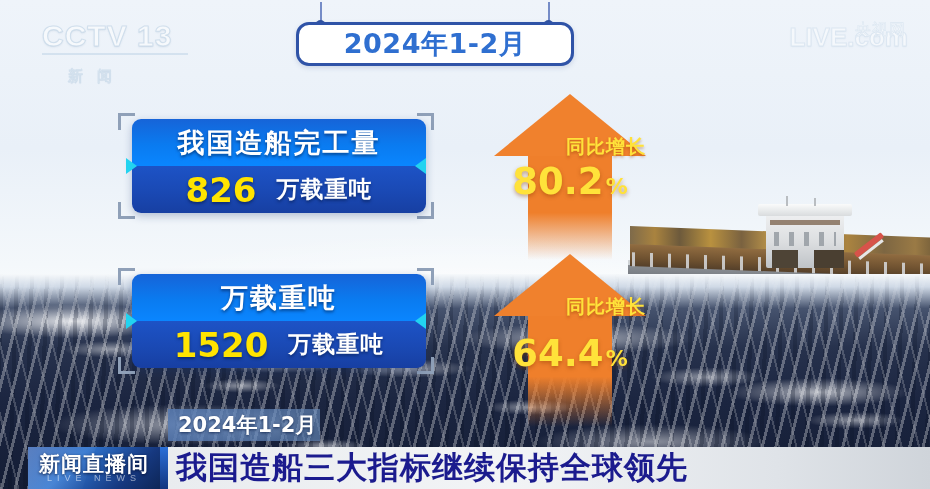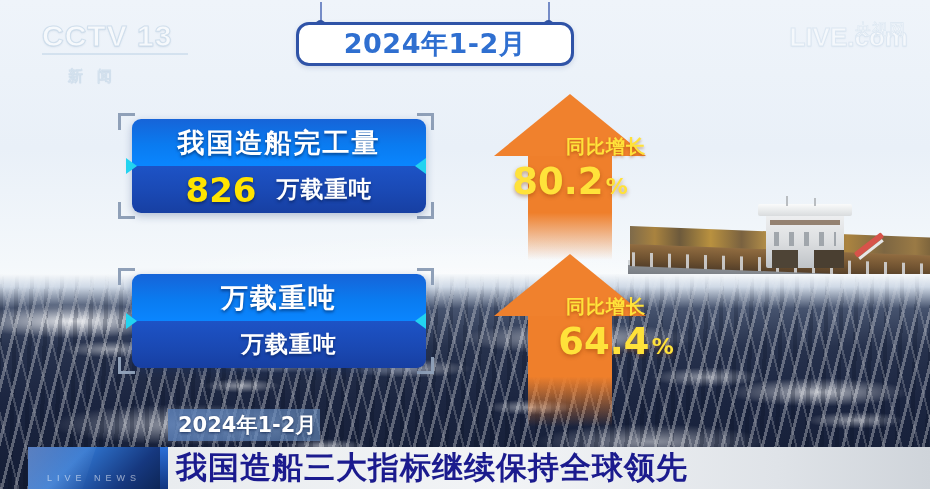--- a/index.html
+++ b/index.html
@@ -361,50 +361,52 @@
   <div class="card" style="left:118px;top:268px;">
     <div class="brk tl"></div>
     <div class="brk tr"></div>
     <div class="brk bl"></div>
     <div class="brk br"></div>
     <div class="card-box">
       <div class="card-top">
         <div class="card-title">万载重吨</div>
       </div>
       <div class="card-bot">
+        <div class="card-val">1520</div>
         <div class="card-unit">万载重吨</div>
       </div>
     </div>
     <div class="tri l"></div>
     <div class="tri r"></div>
   </div>
 
   <div class="arrow" style="left:494px;top:94px;">
     <div class="arrow-shaft" style="height:105px;"></div>
     <div class="arrow-head"></div>
     <div class="arrow-label" style="top:40px;">同比增长</div>
     <div class="arrow-pct" style="top:66px;">
       <span class="num">80.2</span><span class="sym">%</span>
     </div>
   </div>
 
   <div class="arrow" style="left:494px;top:254px;">
     <div class="arrow-shaft" style="height:112px;"></div>
     <div class="arrow-head"></div>
     <div class="arrow-label" style="top:40px;">同比增长</div>
-    <div class="arrow-pct" style="top:66px;margin-left:46px;">
+    <div class="arrow-pct" style="top:78px;">
       <span class="num">64.4</span><span class="sym">%</span>
     </div>
   </div>
 
   <div class="lt-date">
     <span>2024年1-2月</span>
   </div>
   <div class="lt-accent"></div>
   <div class="lt-bar">
     <span>我国造船三大指标继续保持全球领先</span>
   </div>
   <div class="lt-logo">
     <div class="sheen"></div>
+    <div class="cn">新闻直播间</div>
     <div class="en">LIVE NEWS</div>
   </div>
 
 </div>
 
 </body></html>

